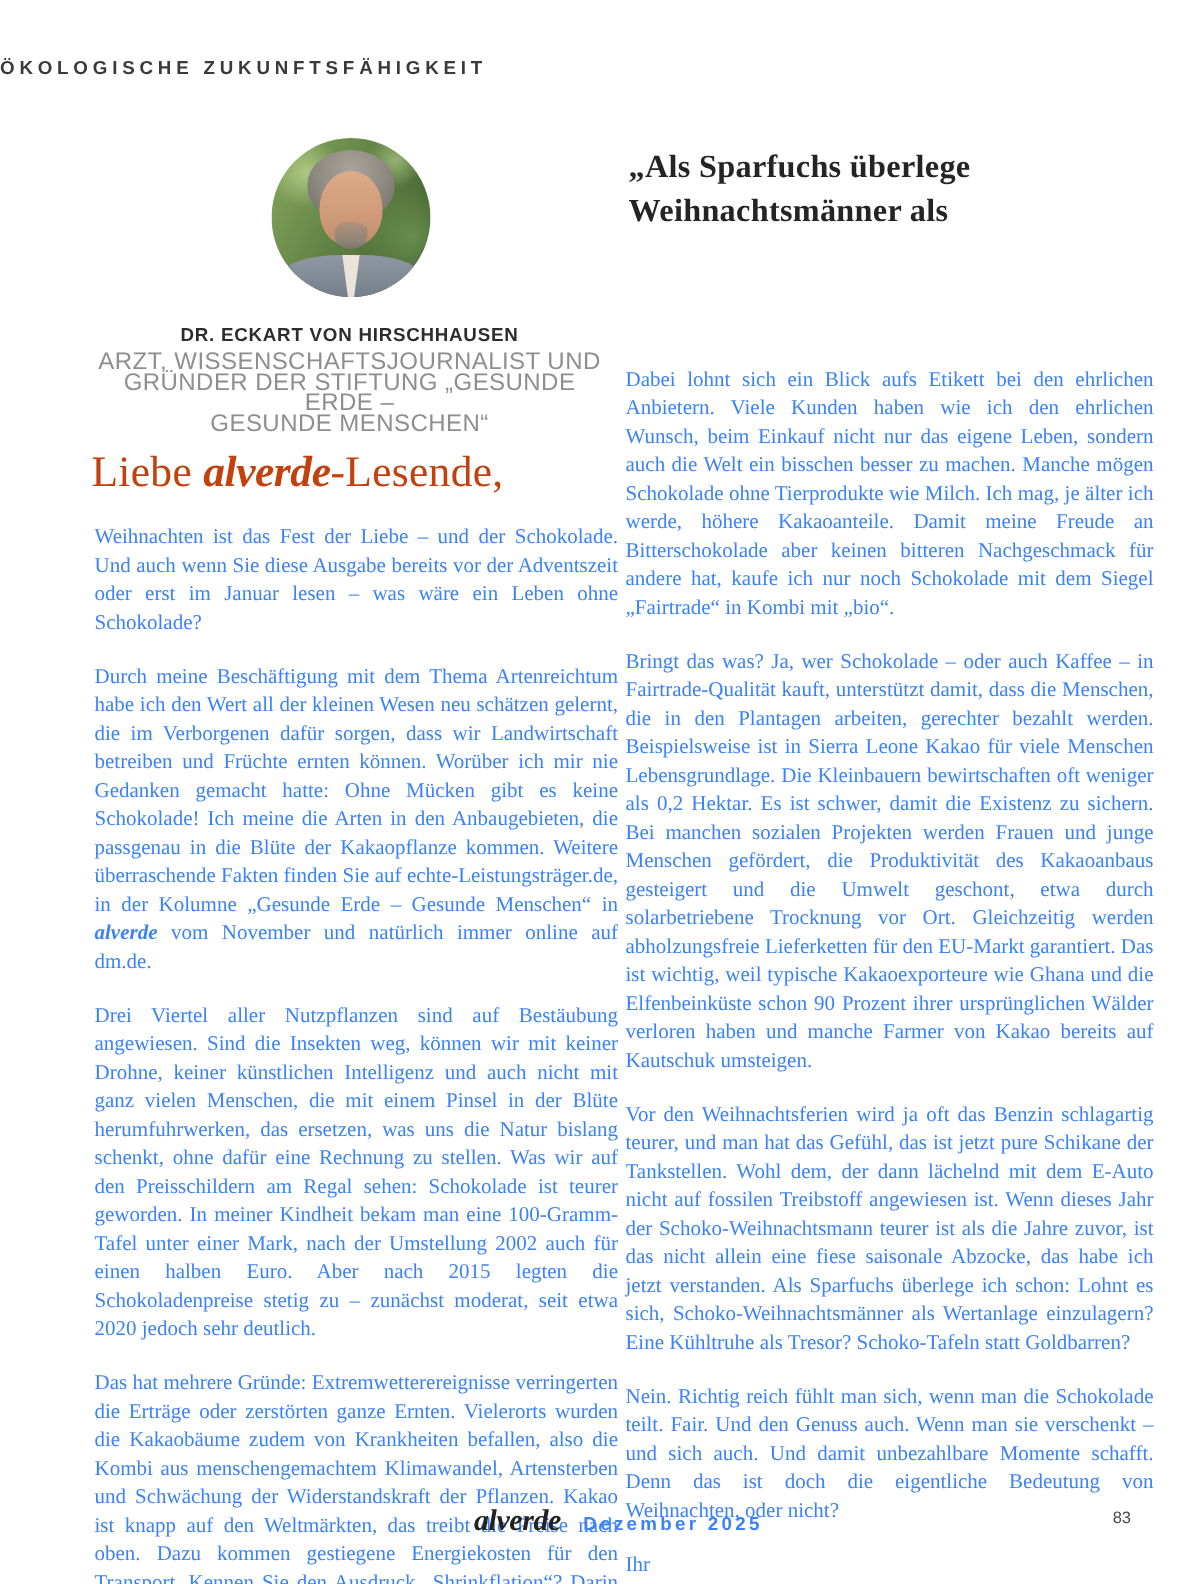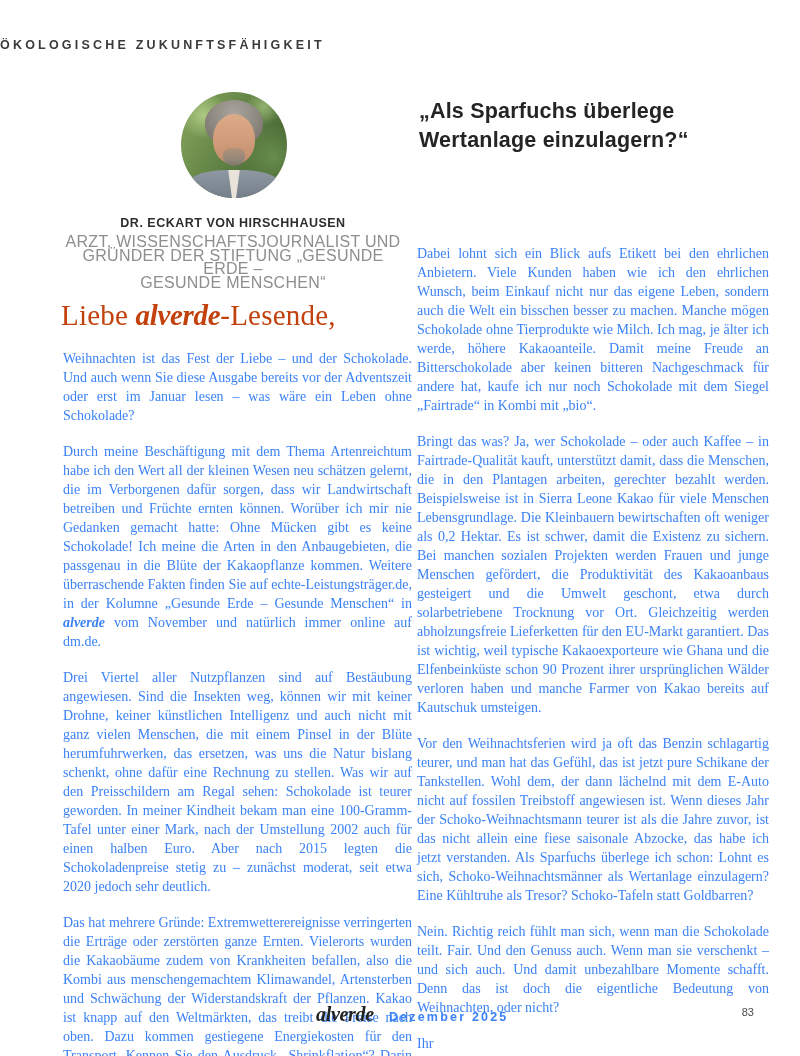--- a/index.html
+++ b/index.html
@@ -39,21 +39,21 @@
   
   .author{position:absolute;left:59px;top:216px;width:348px;text-align:center;
     font-family:"Liberation Sans",sans-serif;}
   .author .name{font-size:12.5px;font-weight:700;letter-spacing:.5px;color:#2d2d2d;}
   .author .role{margin-top:5px;font-size:16px;line-height:13.5px;letter-spacing:.3px;
     color:#8e8e8e;font-weight:400;}
   .author .role span{display:block;}
 
   
   .quote{position:absolute;left:419px;top:97px;width:352px;
-    font-family:Liberation Sans, sans-serif;font-weight:700;font-size:21.5px;
+    font-family:Liberation Serif, serif;font-weight:700;font-size:21.5px;
     line-height:28.5px;color:#242424;letter-spacing:.2px;}
   .quote span{display:block;}
 
   
   .greeting{position:absolute;left:61px;top:299px;width:360px;margin:0;
     font-family:"Liberation Serif",serif;font-weight:400;font-size:29px;
     color:#c2410c;letter-spacing:.2px;}
   .brand{font-family:"Liberation Serif",serif;font-weight:700;font-style:italic;
     letter-spacing:-.3px;}
 
@@ -96,21 +96,21 @@
     <div class="name">DR. ECKART VON HIRSCHHAUSEN</div>
     <div class="role">
       <span>ARZT, WISSENSCHAFTSJOURNALIST UND</span>
       <span>GRÜNDER DER STIFTUNG „GESUNDE ERDE –</span>
       <span>GESUNDE MENSCHEN“</span>
     </div>
   </div>
 
   <div class="quote">
     <span>„Als Sparfuchs überlege</span>
-    <span>Wertanlage einzulagern?“</span>
+    <span>Weihnachtsmänner als</span>
   </div>
 
   <h1 class="greeting">
     <span>Liebe </span><span class="brand">alverde</span><span>-Lesende,</span>
   </h1>
 
   <div class="col left-col">
     <p>Weihnachten ist das Fest der Liebe – und der Schokolade. Und auch wenn Sie diese Ausgabe bereits vor der Adventszeit oder erst im Januar lesen – was wäre ein Leben ohne Schokolade?</p>
     <p><span>Durch meine Beschäftigung mit dem Thema Artenreichtum habe ich den Wert all der kleinen Wesen neu schätzen gelernt, die im Verborgenen dafür sorgen, dass wir Landwirtschaft betreiben und Früchte ernten können. Worüber ich mir nie Gedanken gemacht hatte: Ohne Mücken gibt es keine Schokolade! Ich meine die Arten in den Anbaugebieten, die passgenau in die Blüte der Kakaopflanze kommen. Weitere überraschende Fakten finden Sie auf echte-Leistungsträger.de, in der Kolumne „Gesunde Erde – Gesunde Menschen“ in </span><span class="brand-inline">alverde</span><span> vom November und natürlich immer online auf dm.de.</span></p>
     <p>Drei Viertel aller Nutzpflanzen sind auf Bestäubung angewiesen. Sind die Insekten weg, können wir mit keiner Drohne, keiner künstlichen Intelligenz und auch nicht mit ganz vielen Menschen, die mit einem Pinsel in der Blüte herumfuhrwerken, das ersetzen, was uns die Natur bislang schenkt, ohne dafür eine Rechnung zu stellen. Was wir auf den Preisschildern am Regal sehen: Schokolade ist teurer geworden. In meiner Kindheit bekam man eine 100-Gramm-Tafel unter einer Mark, nach der Umstellung 2002 auch für einen halben Euro. Aber nach 2015 legten die Schokoladenpreise stetig zu – zunächst moderat, seit etwa 2020 jedoch sehr deutlich.</p>

